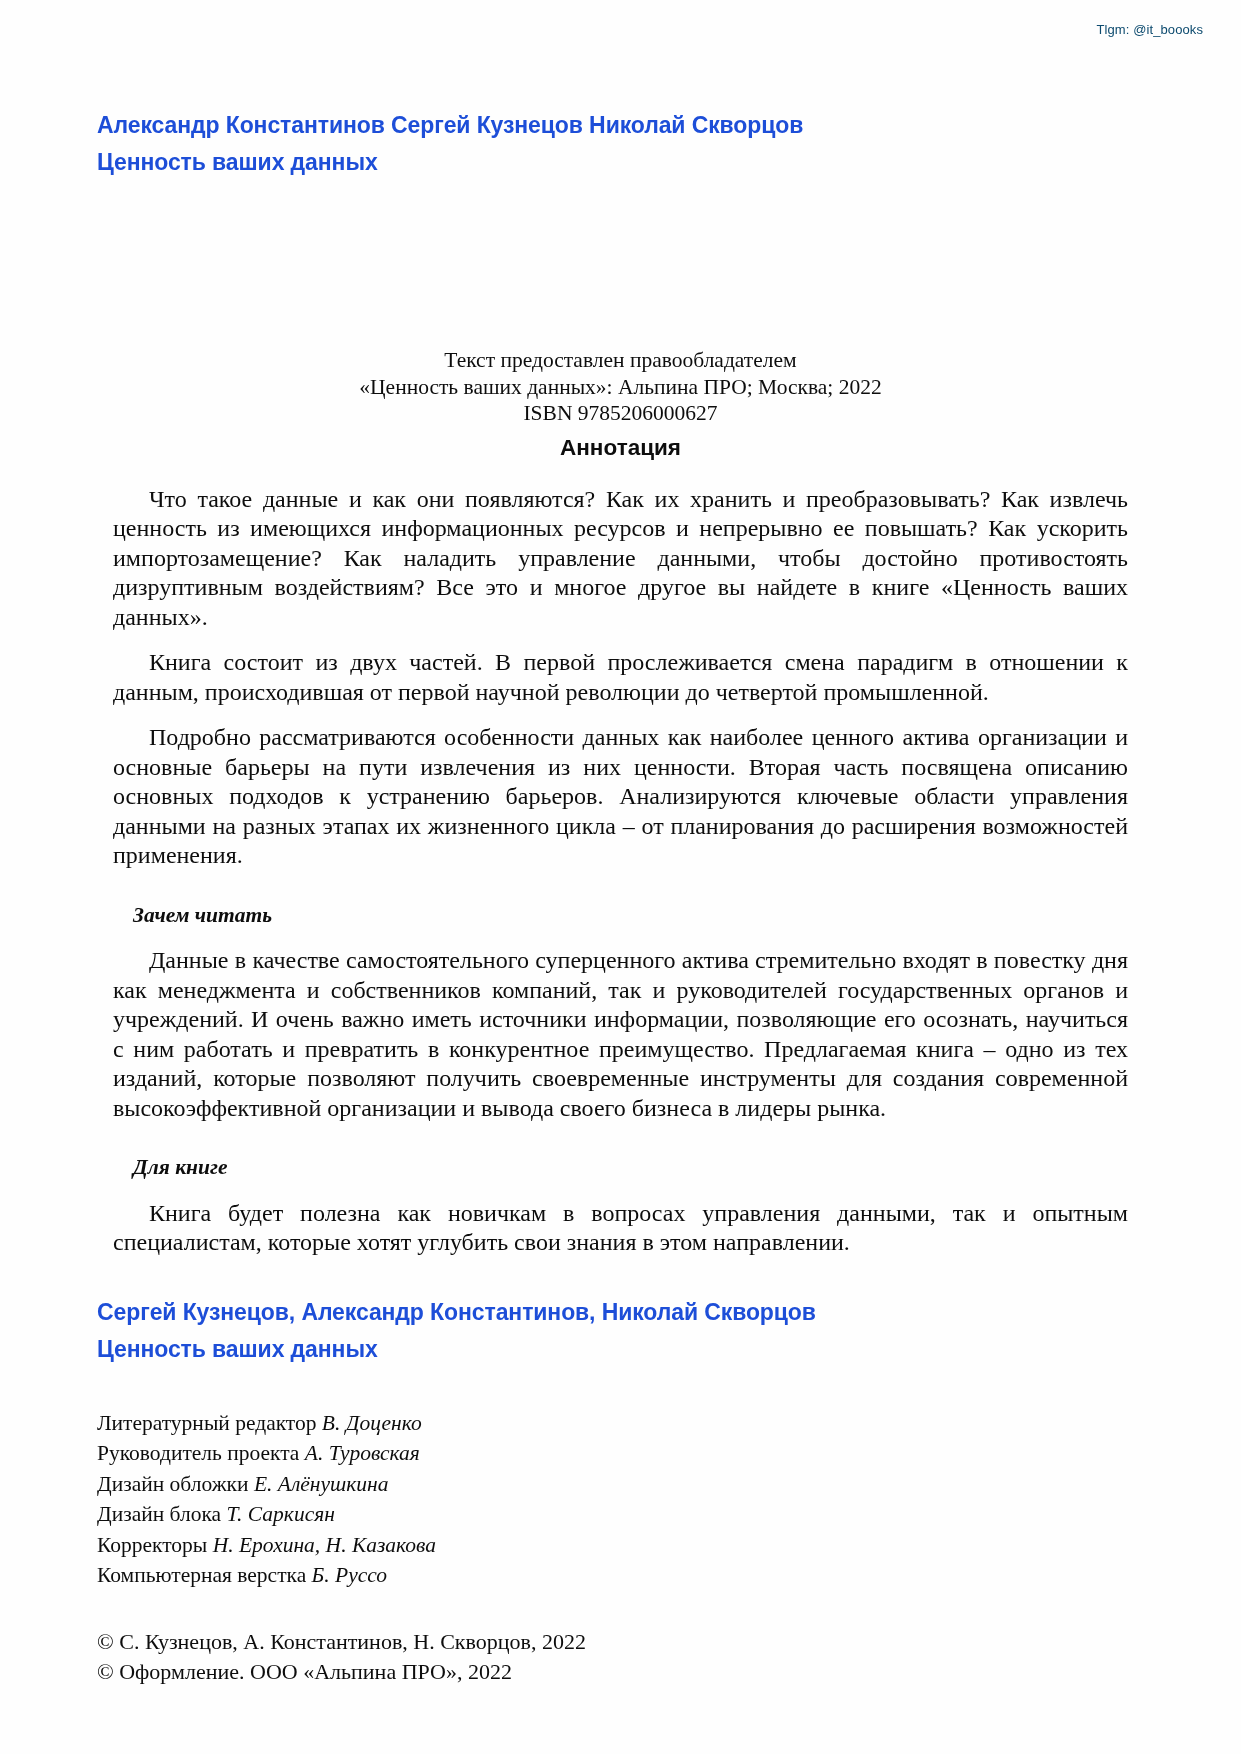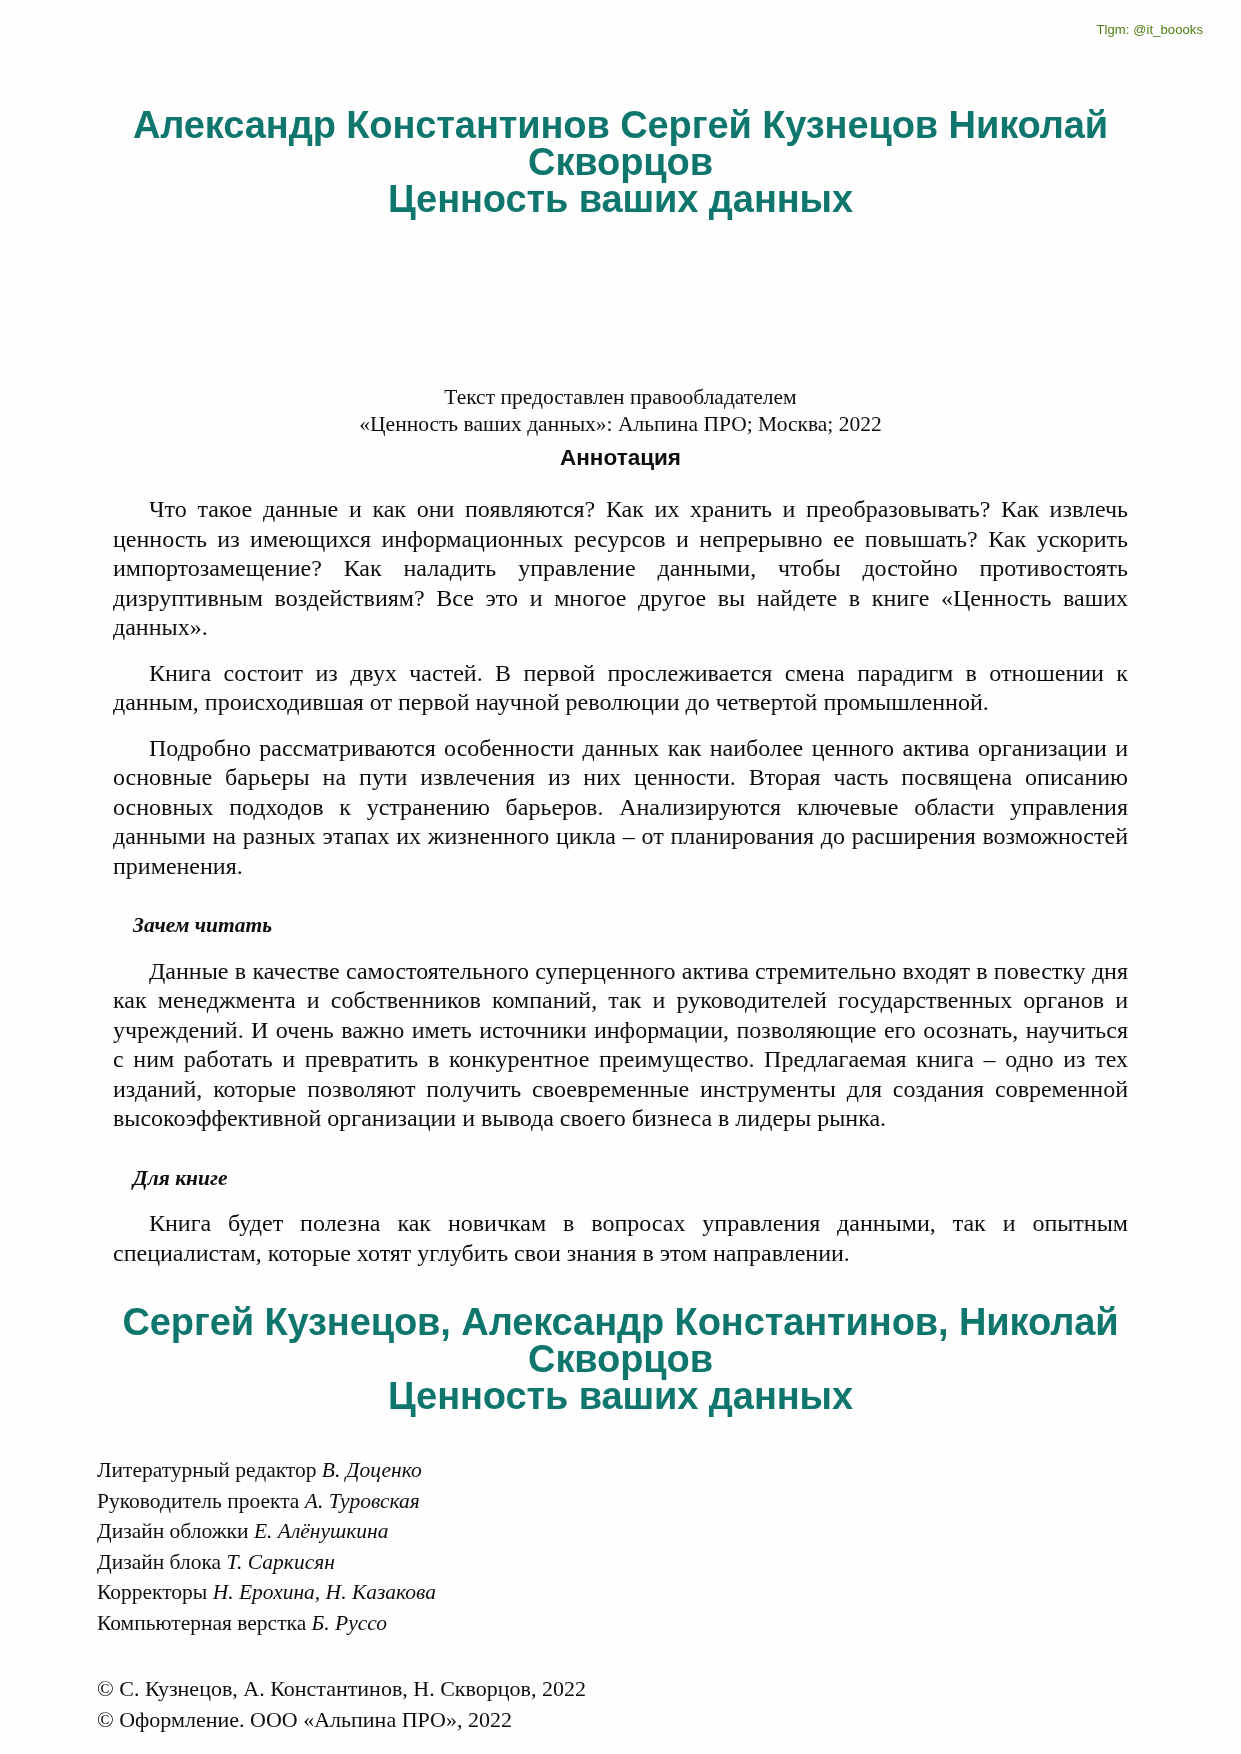--- a/index.html
+++ b/index.html
@@ -22,41 +22,41 @@
     background: #fefefe;
   }
 
   
   .watermark {
     position: absolute;
     top: 22px;
     right: 38px;
     font-family: "Liberation Sans", "DejaVu Sans", sans-serif;
     font-size: 13px;
-    color: #4d7c0f;
+    color: #0c4a6e;
     letter-spacing: 0.1px;
     white-space: nowrap;
   }
 
   
   .content {
     position: absolute;
     left: 97px;
     right: 97px;
     top: 0;
   }
 
   
   .display-title {
     font-family: "Liberation Sans", "DejaVu Sans", sans-serif;
     font-weight: bold;
-    font-size: 38px;
+    font-size: 23px;
     line-height: 37px;
-    text-align: center;
-    color: #0f766e;
+    text-align: left;
+    color: #1d4ed8;
     letter-spacing: -0.1px;
   }
   .display-title .line2 {
     display: block;
   }
 
   #title-block-top { margin-top: 107px; }
   #title-block-bottom { margin-top: 36px; }
 
   
@@ -126,20 +126,21 @@
   <div class="content">
 
     <div class="display-title" id="title-block-top">
       <span>Александр Константинов Сергей Кузнецов Николай Скворцов</span>
       <span class="line2">Ценность ваших данных</span>
     </div>
 
     <div class="imprint" id="imprint-block">
       <div>Текст предоставлен правообладателем</div>
       <div>«Ценность ваших данных»: Альпина ПРО; Москва; 2022</div>
+      <div>ISBN 9785206000627</div>
     </div>
 
     <div class="annotation-heading">Аннотация</div>
 
     <div id="annotation-body">
       <p class="body-para">Что такое данные и как они появляются? Как их хранить и преобразовывать? Как извлечь ценность из имеющихся информационных ресурсов и непрерывно ее повышать? Как ускорить импортозамещение? Как наладить управление данными, чтобы достойно противостоять дизруптивным воздействиям? Все это и многое другое вы найдете в книге «Ценность ваших данных».</p>
       <p class="body-para">Книга состоит из двух частей. В первой прослеживается смена парадигм в отношении к данным, происходившая от первой научной революции до четвертой промышленной.</p>
       <p class="body-para">Подробно рассматриваются особенности данных как наиболее ценного актива организации и основные барьеры на пути извлечения из них ценности. Вторая часть посвящена описанию основных подходов к устранению барьеров. Анализируются ключевые области управления данными на разных этапах их жизненного цикла – от планирования до расширения возможностей применения.</p>
     </div>
 

